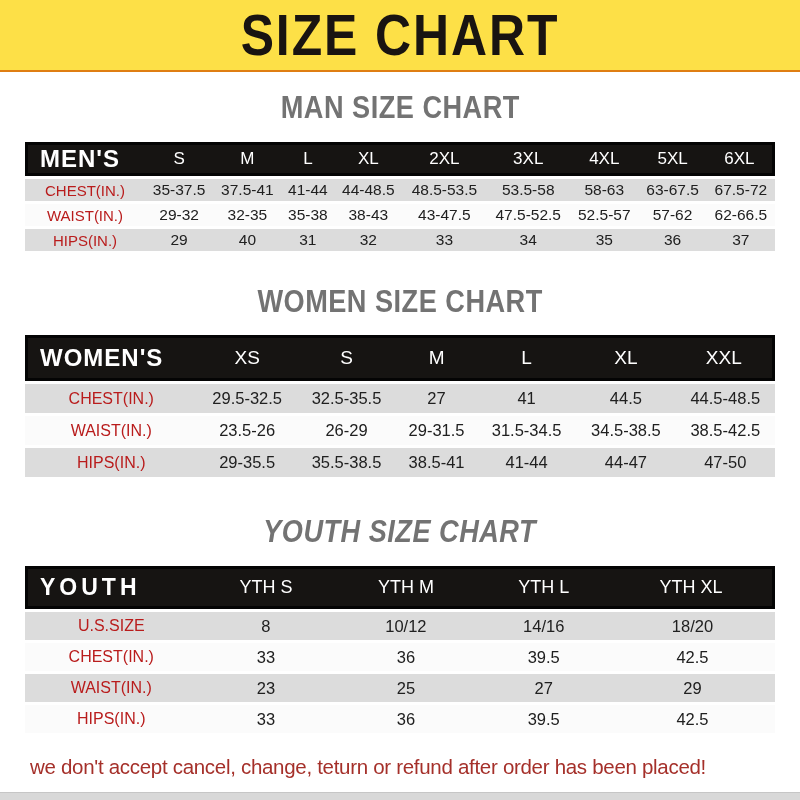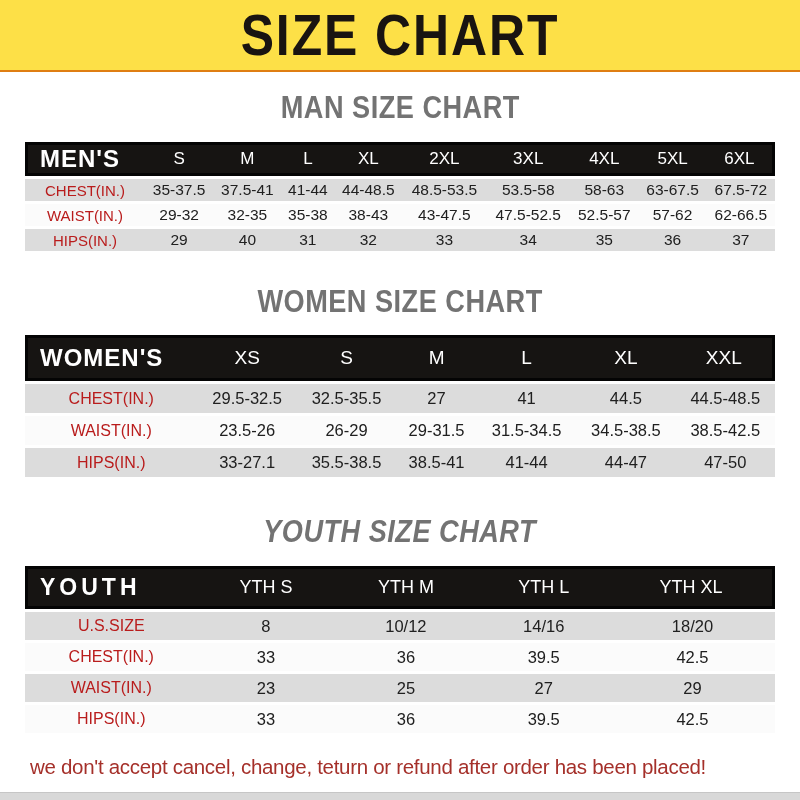--- a/index.html
+++ b/index.html
@@ -228,21 +228,21 @@
             <td class="rowlabel">WAIST(IN.)</td>
             <td>23.5-26</td>
             <td>26-29</td>
             <td>29-31.5</td>
             <td>31.5-34.5</td>
             <td>34.5-38.5</td>
             <td>38.5-42.5</td>
           </tr>
           <tr>
             <td class="rowlabel">HIPS(IN.)</td>
-            <td>33-27.1</td>
+            <td>29-35.5</td>
             <td>35.5-38.5</td>
             <td>38.5-41</td>
             <td>41-44</td>
             <td>44-47</td>
             <td>47-50</td>
           </tr>
         </tbody>
       </table>
   </section>
 

